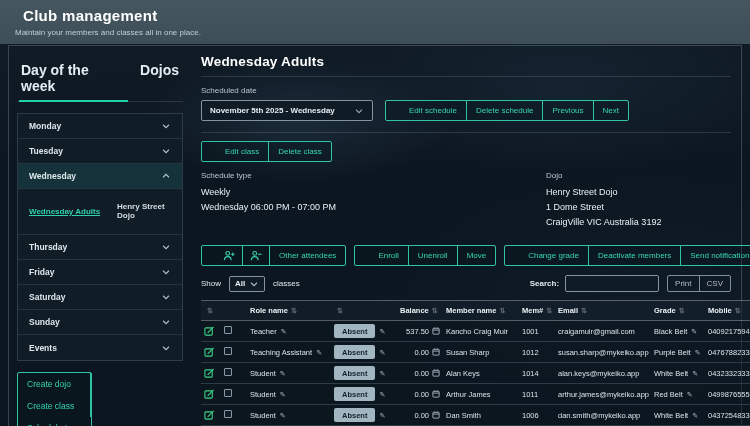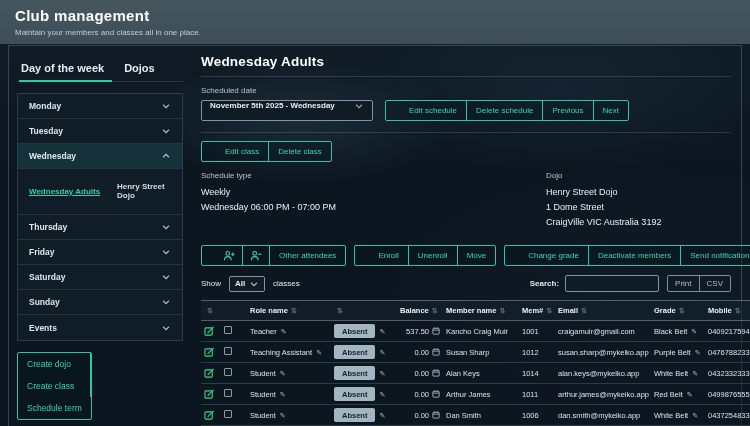--- a/index.html
+++ b/index.html
@@ -7,50 +7,50 @@
   .app { position:relative; width:750px; height:426px; font-family:"Liberation Sans",sans-serif; color:#dfe9ee; background:#0c1620; overflow:hidden; }
   
   .bg-art { position:absolute; inset:0; pointer-events:none;
     background:
       radial-gradient(220px 90px at 300px 120px, rgba(90,130,160,0.18), transparent 70%),
       radial-gradient(300px 120px at 560px 90px,  rgba(70,110,140,0.12), transparent 70%),
       radial-gradient(400px 200px at 650px 300px, rgba(40,70,95,0.10), transparent 70%),
       linear-gradient(180deg, rgba(30,48,62,0.25) 0%, rgba(10,18,26,0) 40%);
   }
   .top-header { position:relative; height:44px; background:linear-gradient(180deg,#46565f,#3e4e59); padding:7px 15px 0; z-index:2; }
-  .top-header h1 { font-size:15px; font-weight:bold; color:#ffffff; letter-spacing:.3px; }
+  .top-header h1 { font-size:15px; font-weight:bold; color:#ffffff; letter-spacing:.3px;margin-left:8px; }
   .top-header .subtitle { font-size:8px; color:#c3cdd3; margin-top:4px; }
 
   .content { position:absolute; top:45px; left:8px; right:8px; bottom:-1px; border:1px solid rgba(165,185,195,0.28); display:flex; padding:6px 4px 0 4px; z-index:1; }
 
   
   .sidebar { width:176px; flex:none; padding:2px 6px 0 4px; display:flex; flex-direction:column; }
   .tabs { display:flex; gap:16px; border-bottom:1px solid rgba(255,255,255,0.12); padding:4px 2px 0; }
-  .tab { font-size:11px; font-weight:bold; color:#e4edf2; padding:4px 2px 7px; cursor:pointer; position:relative; }
+  .tab { font-size:14px; font-weight:bold; color:#e4edf2; padding:4px 2px 7px; cursor:pointer; position:relative; }
   .tab.active::after { content:""; position:absolute; left:0; right:-6px; bottom:-1px; height:2px; background:#1fd3a6; }
   .accordion { margin-top:11px; border:1px solid #2c3d49; background:#101c26; }
   .day-row { display:flex; justify-content:space-between; align-items:center; height:25px; padding:0 11px; border-bottom:1px solid #243脱3f; border-bottom:1px solid #243340; font-size:8.5px; font-weight:bold; color:#dde7ec; }
   .day-row:last-child { border-bottom:none; }
   .day-row.expanded { background:#15323a; }
   .chev { width:10px; height:10px; flex:none; opacity:.85; }
   .chev svg { width:10px; height:10px; display:block; stroke:#cfe0e6; stroke-width:2.6; fill:none; }
   .sub-row { display:flex; align-items:center; padding:13px 11px 14px; border-bottom:1px solid #243340; font-size:8px; }
   .sub-link { color:#2fd0ab; text-decoration:underline; font-weight:bold; width:88px; flex:none; }
   .sub-dojo { color:#d4dee4; font-weight:bold; }
   .sidebar-buttons { margin-top:11px; display:inline-flex; border:1px solid #2ec4a5; border-radius:2px; align-self:flex-start; background:rgba(8,22,28,0.35);flex-direction:column; }
   .sidebar-buttons .sbtn { font-size:8.5px; color:#35d3b2; padding:6px 9px; border-right:1px solid #2ec4a5; cursor:pointer; white-space:nowrap; }
   .sidebar-buttons .sbtn:last-child { border-right:none; }
 
   
   .main { flex:1; padding:0 6px 0 12px; display:flex; flex-direction:column; min-width:0; }
   .main h2 { font-size:13.5px; font-weight:bold; color:#ffffff; letter-spacing:.2px; margin:2px 0 7px; }
   .divider { border-top:1px solid rgba(255,255,255,0.13); }
   .sched-label { font-size:8px; color:#b9c6cd; margin:9px 0 5px; }
   .sched-row { display:flex; align-items:center; gap:12px; }
-  .select { width:172px; height:21px; border:1px solid #84949e; background:#0f1b25; color:#e6eef3; font-size:8px; font-weight:bold; display:flex; align-items:flex-start; justify-content:space-between; padding:0 8px; border-radius:2px; cursor:pointer; }
+  .select { width:172px; height:21px; border:1px solid #84949e; background:#0f1b25; color:#e6eef3; font-size:8px; font-weight:bold; display:flex; align-items:center; justify-content:space-between; padding:0 8px; border-radius:2px; cursor:pointer; }
   .select .chev svg { stroke:#aebbc4; }
   .btn-group { display:inline-flex; border:1px solid #2ec4a5; border-radius:2px; background:rgba(8,22,28,0.3);padding-left:14px; }
   .btn-group .btn { font-size:8px; color:#38d6b4; padding:5px 9px; border-right:1px solid #2ec4a5; cursor:pointer; white-space:nowrap; }
   .btn-group .btn:last-child { border-right:none; }
   .divider2 { margin-top:11px; }
   .class-row { margin-top:7px; }
   .info-row { display:flex; margin-top:9px; }
   .info-col-left { width:345px; flex:none; }
   .info-label { font-size:8px; color:#b9c6cd; margin-bottom:5px; }
   .info-val { font-size:9px; color:#e9f1f5; line-height:15px; }

